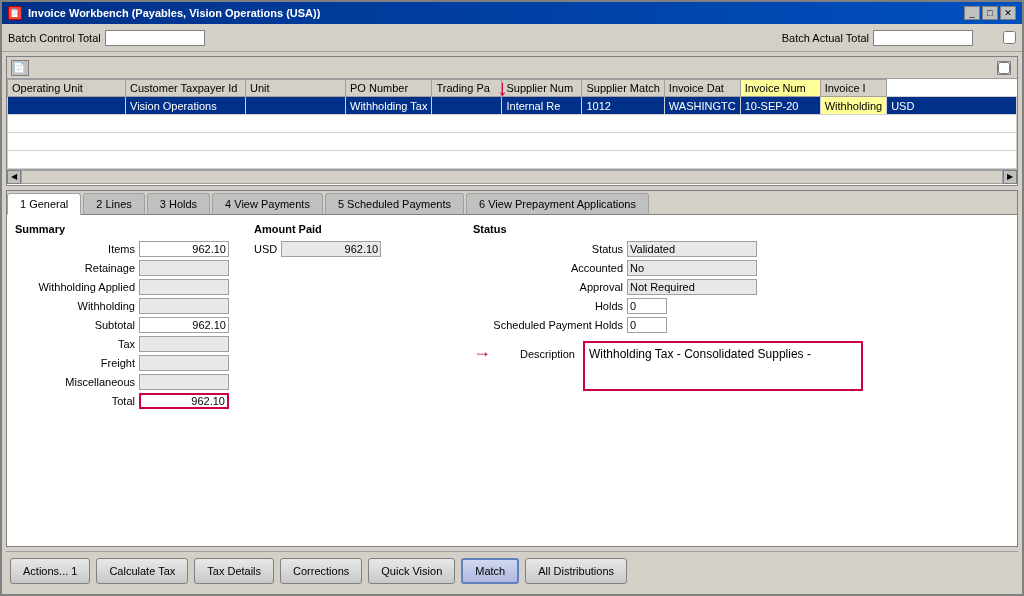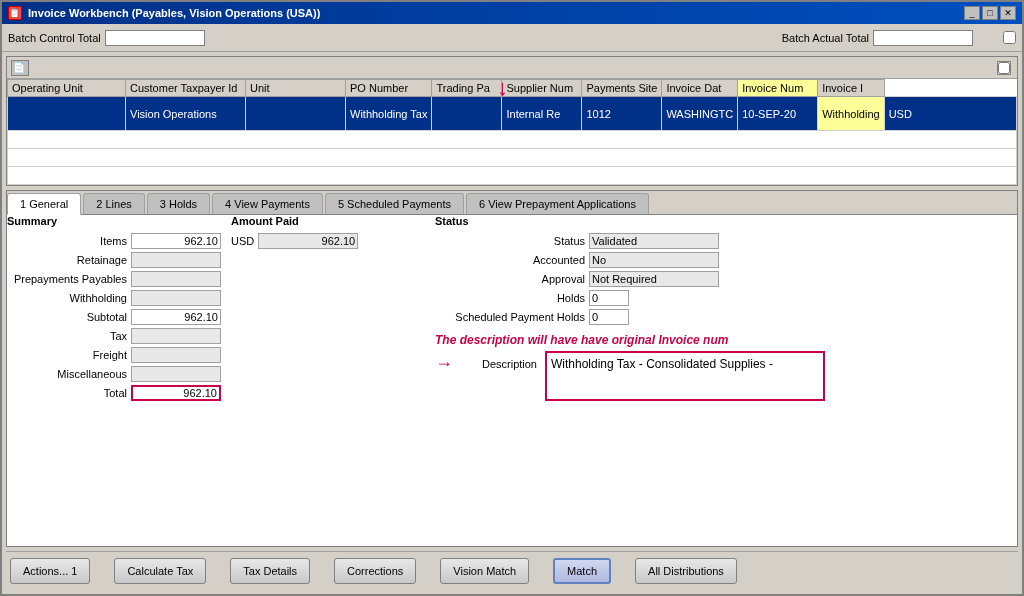--- a/index.html
+++ b/index.html
@@ -148,21 +148,21 @@
       text-align: left;
       font-weight: normal;
       white-space: nowrap;
       overflow: hidden;
     }
     .data-table td {
       border: 1px solid #d0d0d0;
       padding: 2px 4px;
       white-space: nowrap;
       overflow: hidden;
-      height: 34px;
+      height: 18px;
     }
     .data-table tr.selected td {
       background: #003087;
       color: white;
     }
     .data-table tr.selected td:first-child {
       background: #003087;
     }
     .highlighted-cell {
       background: #ffff99 !important;
@@ -221,22 +221,23 @@
       border-radius: 3px 3px 0 0;
     }
     .tab.active {
       background: white;
       border-bottom: 1px solid white;
       margin-bottom: -1px;
       z-index: 1;
     }
     .tab-content {
       flex: 1;
-      display: flex;
-      gap: 4px;
+      padding: 8px;
+      display: flex;
+      gap: 19px;
       overflow: hidden;
     }
     .summary-section {
       min-width: 220px;
     }
     .section-title {
       font-weight: bold;
       font-size: 11px;
       margin-bottom: 6px;
     }
@@ -328,21 +329,21 @@
       margin-top: 4px;
     }
     .description-label {
       text-align: right;
       min-width: 80px;
       font-size: 11px;
       padding-top: 4px;
     }
     .bottom-buttons {
       display: flex;
-      gap: 24px;
+      gap: 6px;
       padding: 6px 4px;
       background: #d4d0c8;
       border-top: 1px solid #a0a0a0;
       flex-shrink: 0;
       align-items: center;
     }
     .btn {
       height: 26px;
       padding: 0 12px;
       background: linear-gradient(to bottom, #e8e8e8, #c8c8c8);
@@ -402,21 +403,21 @@
         </div>
         <table class="data-table">
           <thead>
             <tr>
               <th style="width:118px;">Operating Unit</th>
               <th style="width:120px;">Customer Taxpayer Id</th>
               <th style="width:100px;">Unit</th>
               <th style="width:60px;">PO Number</th>
               <th style="width:70px;">Trading Pa</th>
               <th style="width:80px;">Supplier Num</th>
-              <th style="width:75px;">Payments Site</th>
+              <th style="width:75px;">Supplier Match</th>
               <th style="width:70px;">Invoice Dat</th>
               <th style="width:80px; background:#ffff99;">Invoice Num</th>
               <th style="width:50px;">Invoice I</th>
             </tr>
           </thead>
           <tbody>
             <tr class="selected">
               <td style="background:#003087; width:8px; padding:0;"></td>
               <td>Vision Operations</td>
               <td></td>
@@ -465,21 +466,21 @@
 
           <div class="form-row">
             <span class="form-label">Items</span>
             <input class="form-input editable" type="text" value="962.10" style="">
           </div>
           <div class="form-row">
             <span class="form-label">Retainage</span>
             <input class="form-input" type="text" value="" style="">
           </div>
           <div class="form-row">
-            <span class="form-label">Prepayments Payables</span>
+            <span class="form-label">Withholding Applied</span>
             <input class="form-input" type="text" value="" style="">
           </div>
           <div class="form-row">
             <span class="form-label">Withholding</span>
             <input class="form-input" type="text" value="" style="">
           </div>
           <div class="form-row">
             <span class="form-label">Subtotal</span>
             <input class="form-input editable" type="text" value="962.10" style="">
           </div>
@@ -526,40 +527,39 @@
           <div class="status-row">
             <span class="status-label">Holds</span>
             <input class="status-input editable" type="text" value="0" style="width: 40px;">
           </div>
           <div class="status-row">
             <span class="status-label">Scheduled Payment Holds</span>
             <input class="status-input editable" type="text" value="0" style="width: 40px;">
           </div>
 
           <div style="margin-top: 8px;">
-            <div class="annotation-text">The description will have have original Invoice num</div>
             <div class="description-row">
 
               <div style="display:flex; align-items:center; gap:4px;">
                 <span style="color:#cc0044; font-size:18px; font-weight:bold;">→</span>
                 <span class="description-label">Description</span>
               </div>
               <div style="border: 2px solid #cc0044; background:white; width:280px; min-height:50px; padding:4px; font-size:12px;">
                 <span>Withholding Tax - Consolidated Supplies -</span>
               </div>
             </div>
           </div>
         </div>
       </div>
     </div>
 
     <div class="bottom-buttons">
       <button class="btn">Actions... 1</button>
       <button class="btn">Calculate Tax</button>
       <button class="btn">Tax Details</button>
       <button class="btn">Corrections</button>
-      <button class="btn">Vision Match</button>
+      <button class="btn">Quick Vision</button>
       <button class="btn active-btn">Match</button>
       <button class="btn">All Distributions</button>
     </div>
 
   </div>
 </div>
 
 </body></html>

